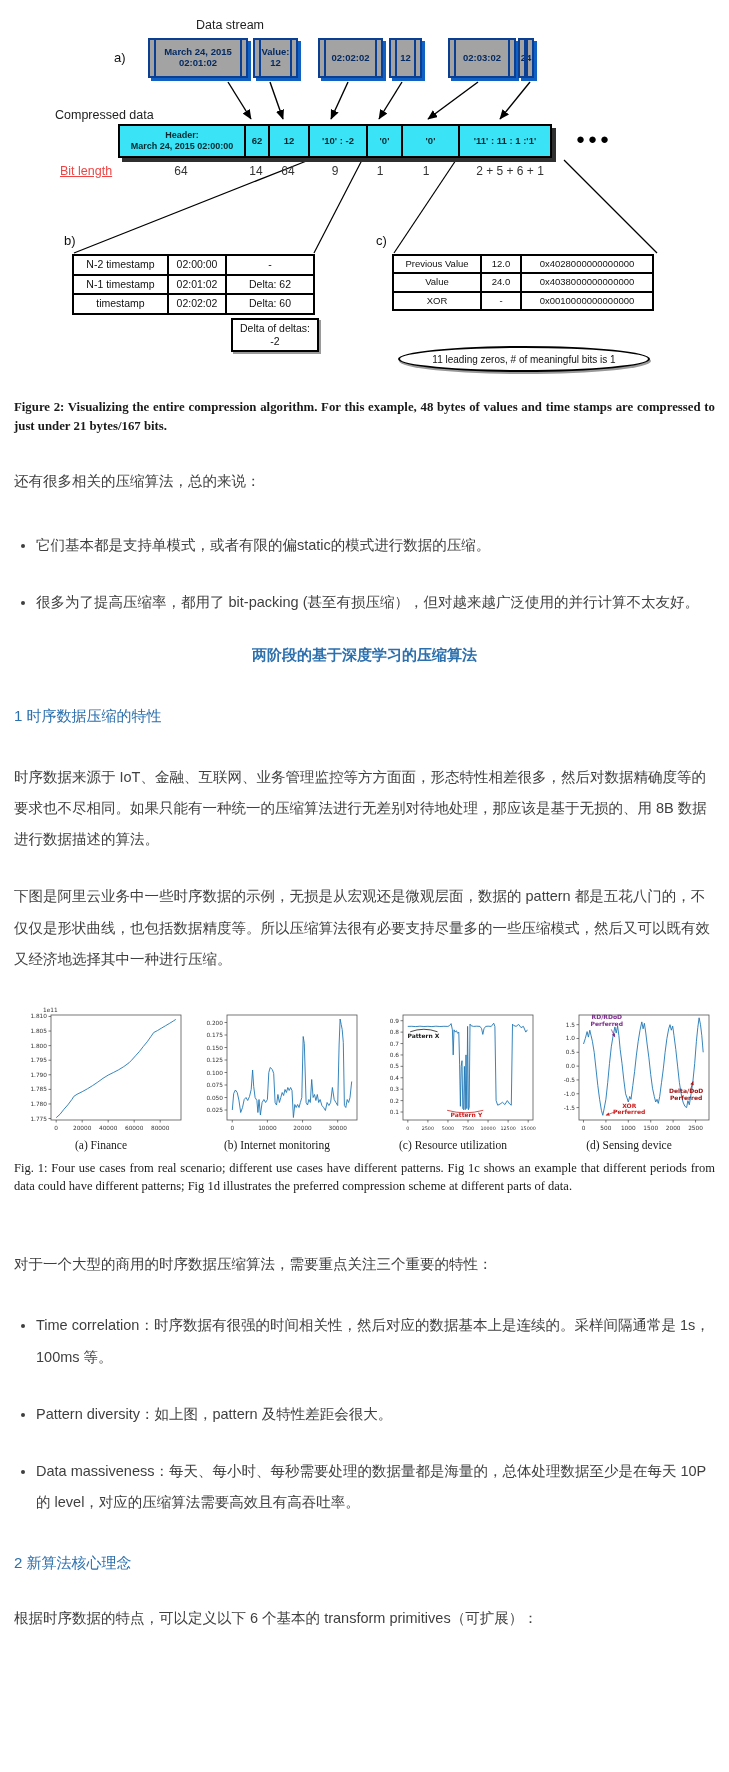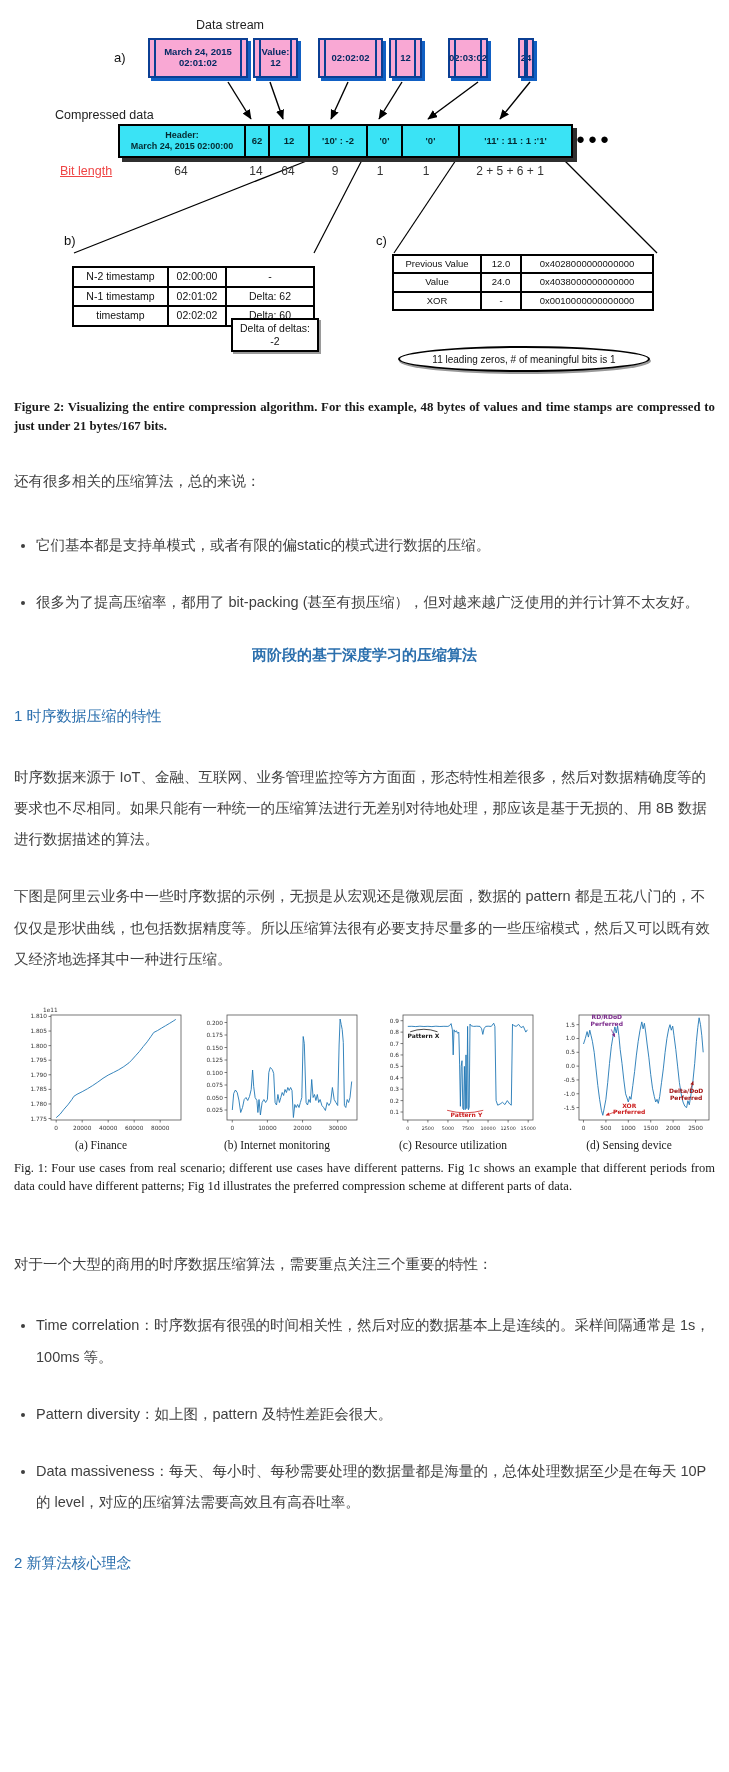--- a/index.html
+++ b/index.html
@@ -3,21 +3,21 @@
 <meta charset="utf-8">
 <style>
   html,body{margin:0;padding:0;background:#fff;}
   body{width:729px;height:1772px;overflow:hidden;font-family:"Liberation Sans","DejaVu Sans",sans-serif;color:#3f3f3f;}
   .page{position:relative;width:729px;}
   
   .fig2{position:relative;width:729px;height:372px;margin-top:12px;font-family:"Liberation Sans","DejaVu Sans",sans-serif;}
   .fig2 .abs{position:absolute;}
   .ds-label{left:165px;top:6px;width:130px;text-align:center;font-size:12.5px;color:#222;}
   .plabel{font-size:13px;color:#111;}
-  .bluebox{position:absolute;top:26px;height:40px;background:#f9a8d4;border:2px solid #0b3f93;box-shadow:3px 3px 0 #1160c4;color:#042a63;font-size:9.5px;font-weight:bold;display:flex;align-items:center;justify-content:center;text-align:center;line-height:1.15;box-sizing:border-box;}
+  .bluebox{position:absolute;top:26px;height:40px;background:#a3a3a3;border:2px solid #0b3f93;box-shadow:3px 3px 0 #1160c4;color:#042a63;font-size:9.5px;font-weight:bold;display:flex;align-items:center;justify-content:center;text-align:center;line-height:1.15;box-sizing:border-box;}
   .bluebox::before{content:"";position:absolute;left:4px;top:0;bottom:0;border-left:2px solid #0b3f93;}
   .bluebox::after{content:"";position:absolute;right:4px;top:0;bottom:0;border-left:2px solid #0b3f93;}
   .bluebox .inner{padding:0 7px;}
   .overlay{position:absolute;left:0;top:0;width:729px;height:372px;pointer-events:none;}
   .cd-label{left:55px;top:96px;font-size:12.5px;color:#222;}
   .bar{position:absolute;left:118px;top:112px;height:34px;display:flex;background:#3ae3f5;border:2px solid #000;box-shadow:4px 4px 0 #2f2f2f;box-sizing:border-box;}
   .seg{border-right:2px solid #000;display:flex;flex-direction:column;align-items:center;justify-content:center;font-size:9.5px;color:#052930;font-weight:bold;line-height:1.2;text-align:center;box-sizing:border-box;}
   .seg:last-child{border-right:none;}
   .dots{left:576px;top:118px;font-size:15px;letter-spacing:3px;color:#000;}
   .bl-label{left:60px;top:152px;font-size:12.5px;color:#ef4444;text-decoration:underline;}
@@ -64,21 +64,21 @@
       </div>
     <div class="bluebox" style="left:253px;width:45px;">
         <span class="inner">Value: 12</span>
       </div>
     <div class="bluebox" style="left:318px;width:65px;">
         <span class="inner">02:02:02</span>
       </div>
     <div class="bluebox" style="left:389px;width:33px;">
         <span class="inner">12</span>
       </div>
-    <div class="bluebox" style="left:448px;width:40px;">
+    <div class="bluebox" style="left:448px;width:68px;">
         <span class="inner">02:03:02</span>
       </div>
     <div class="bluebox" style="left:518px;width:16px;">
         <span class="inner">24</span>
       </div>
 
     <svg class="overlay" viewBox="0 0 729 372">
       <defs>
         <marker id="ah" markerWidth="9" markerHeight="8" refX="6.5" refY="3" orient="auto">
           <path d="M0,0 L7,3 L0,6 z" fill="#000"></path>
@@ -111,38 +111,38 @@
         </div>
       <div class="seg" style="width:58px;">
           <span>'10' : -2</span>
         </div>
       <div class="seg" style="width:35px;">
           <span>'0'</span>
         </div>
       <div class="seg" style="width:57px;">
           <span>'0'</span>
         </div>
-      <div class="seg" style="width:111px;">
+      <div class="seg" style="width:90px;">
           <span>'11' : 11 : 1 :'1'</span>
         </div>
     </div>
 
     <div class="abs dots">●●●</div>
     <div class="abs bl-label">Bit length</div>
 
     <span class="bitval" style="left:141px;">64</span>
     <span class="bitval" style="left:216px;">14</span>
     <span class="bitval" style="left:248px;">64</span>
     <span class="bitval" style="left:295px;">9</span>
     <span class="bitval" style="left:340px;">1</span>
     <span class="bitval" style="left:386px;">1</span>
     <span class="bitval" style="left:455px;width:110px;">2 + 5 + 6 + 1</span>
 
     <div class="abs plabel" style="left:64px;top:221px;">b)</div>
-    <table class="tbl" style="left:72px;top:254px;border-radius:26px;">
+    <table class="tbl" style="left:72px;top:242px;border-radius:26px;">
       <colgroup>
           <col style="width:95px">
           <col style="width:58px">
           <col style="width:88px">
         </colgroup>
       <tbody>
           <tr>
         <td>N-2 timestamp</td>
         <td>02:00:00</td>
         <td>-</td>
@@ -369,14 +369,15 @@
   <p class="para" id="p4">对于一个大型的商用的时序数据压缩算法，需要重点关注三个重要的特性：</p>
 
   <ul class="bullets" id="ul2">
     <li>Time correlation：时序数据有很强的时间相关性，然后对应的数据基本上是连续的。采样间隔通常是 1s，100ms 等。</li>
     <li>Pattern diversity：如上图，pattern 及特性差距会很大。</li>
     <li>Data massiveness：每天、每小时、每秒需要处理的数据量都是海量的，总体处理数据至少是在每天 10P 的 level，对应的压缩算法需要高效且有高吞吐率。</li>
   </ul>
 
   <h3 class="h-sec" id="h2sec">2  新算法核心理念</h3>
 
+  <p class="para" id="p6">根据时序数据的特点，可以定义以下 6 个基本的 transform primitives（可扩展）：</p>
 
 </div>
 
 </body></html>

